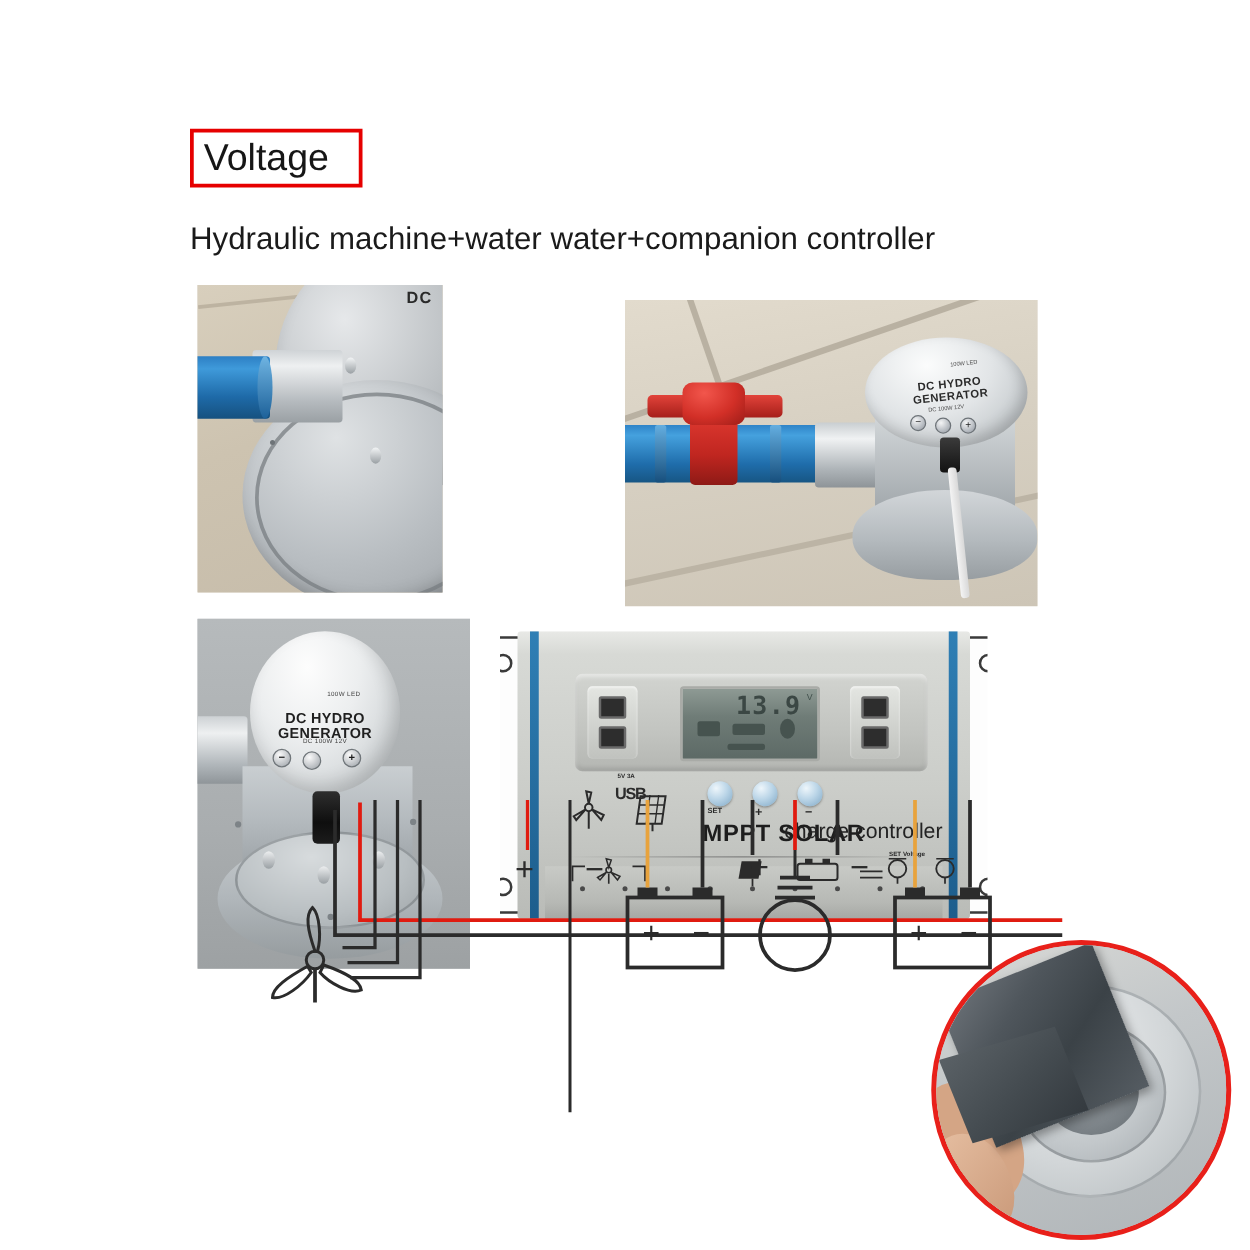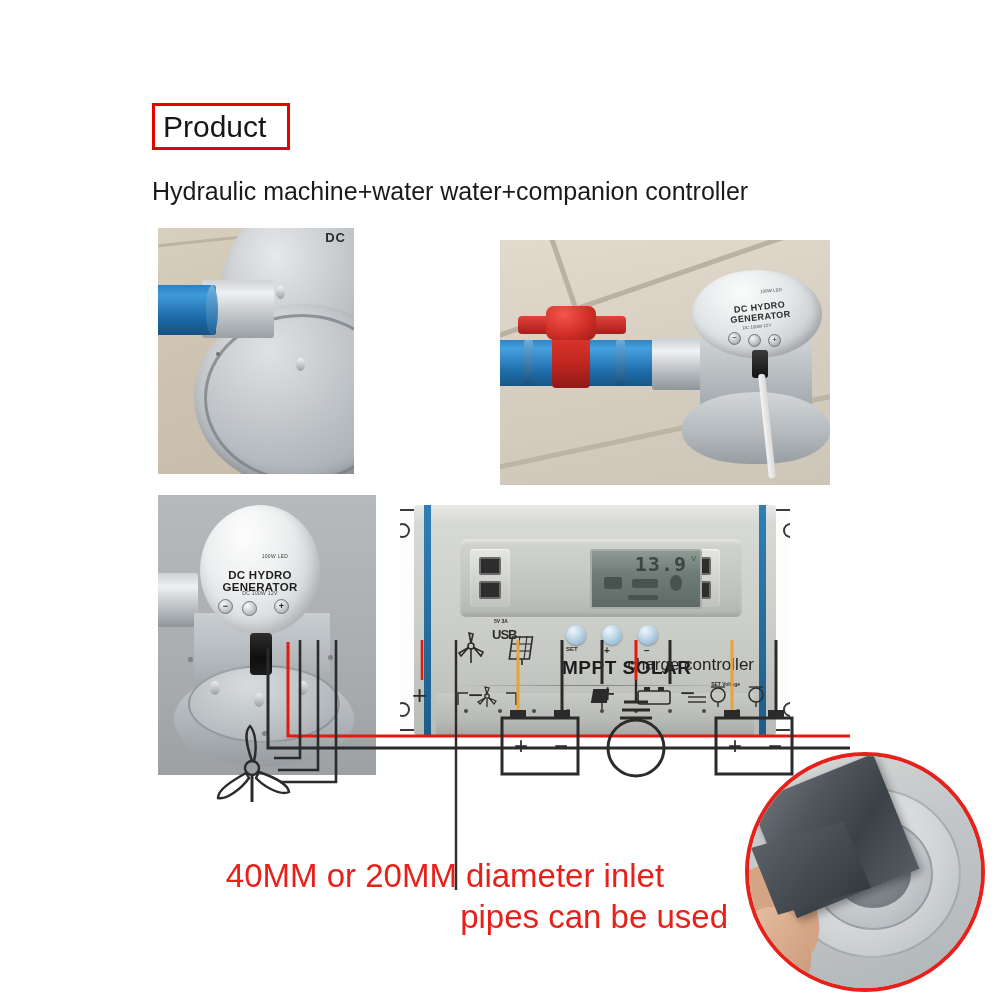--- a/index.html
+++ b/index.html
@@ -288,21 +288,20 @@
   .usb-slot.r{right:56px;}
   .usb-port{
     position:absolute;left:9px;width:22px;height:18px;
     background:#2d2d2d;border:2px solid #6a6a6a;border-radius:2px;box-sizing:border-box;
   }
   .lcd{
     position:absolute;left:130px;top:44px;width:112px;height:60px;
     background:linear-gradient(180deg,#8e9a94 0%,#6f7c77 40%,#5d6a66 100%);
     border:2px solid #a9aba7;border-radius:3px;box-sizing:border-box;
     overflow:hidden;
-    margin-left:46px;
   }
   .lcd-value{
     position:absolute;right:13px;top:1px;
     font-family:"DejaVu Sans Mono", monospace;
     font-size:20px;color:#3b4744;letter-spacing:1px;font-weight:bold;
   }
   .lcd-unit{
     position:absolute;right:4px;top:4px;font-size:7px;color:#41504c;
   }
   .lcd-ic{
@@ -403,21 +402,21 @@
   }
   .red-caption .l2{display:block;text-align:right;padding-right:12px;}
 </style>
 </head>
 <body>
 
 <div class="page">
 
 
   <div class="connect-box">
-    <span>Product</span>
+    <span>Voltage</span>
   </div>
 
   <div class="subtitle">Hydraulic machine+water water+companion controller</div>
 
   <div class="photo" id="photo-pipe-generator">
     <div class="floor"></div>
     <div class="floor-seam"></div>
     <div class="body"></div>
     <div class="flange"></div>
     <div class="flange-ring"></div>
@@ -646,18 +645,14 @@
     <div class="bg2"></div>
     <div class="ring-out"></div>
     <div class="ring-mid"></div>
     <div class="ring-in"></div>
     <div class="finger"></div>
     <div class="thumb"></div>
     <div class="adapter"></div>
     <div class="adapter-face"></div>
   </div>
 
-  <div class="red-caption">
-    <span>40MM or 20MM diameter inlet</span>
-    <span class="l2">pipes can be used</span>
-  </div>
 
 </div>
 
 </body></html>

